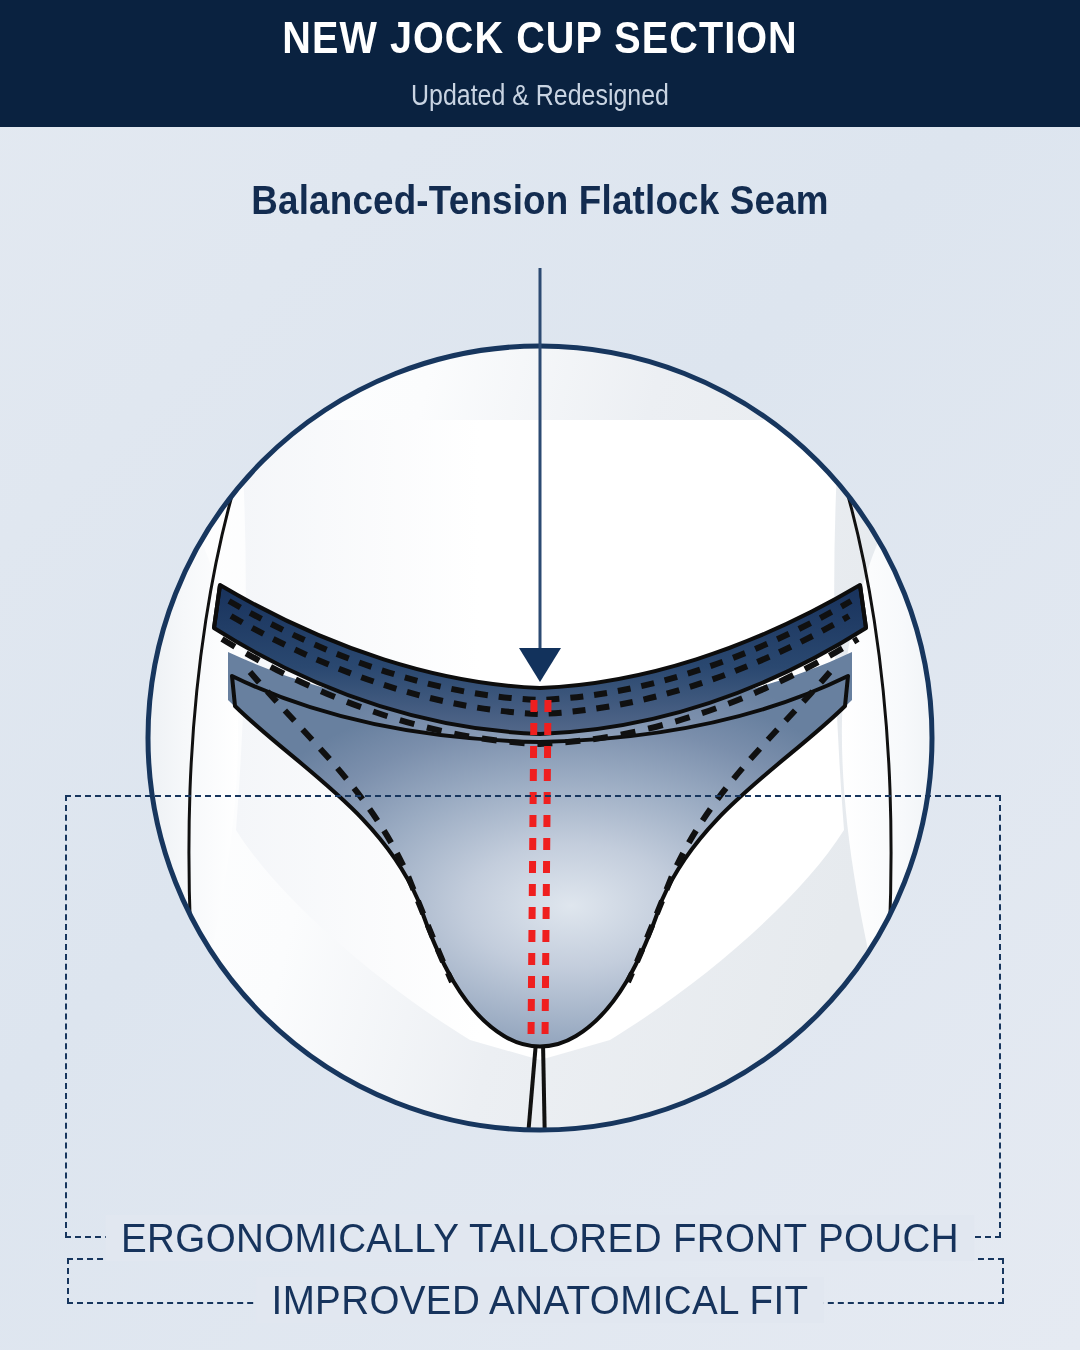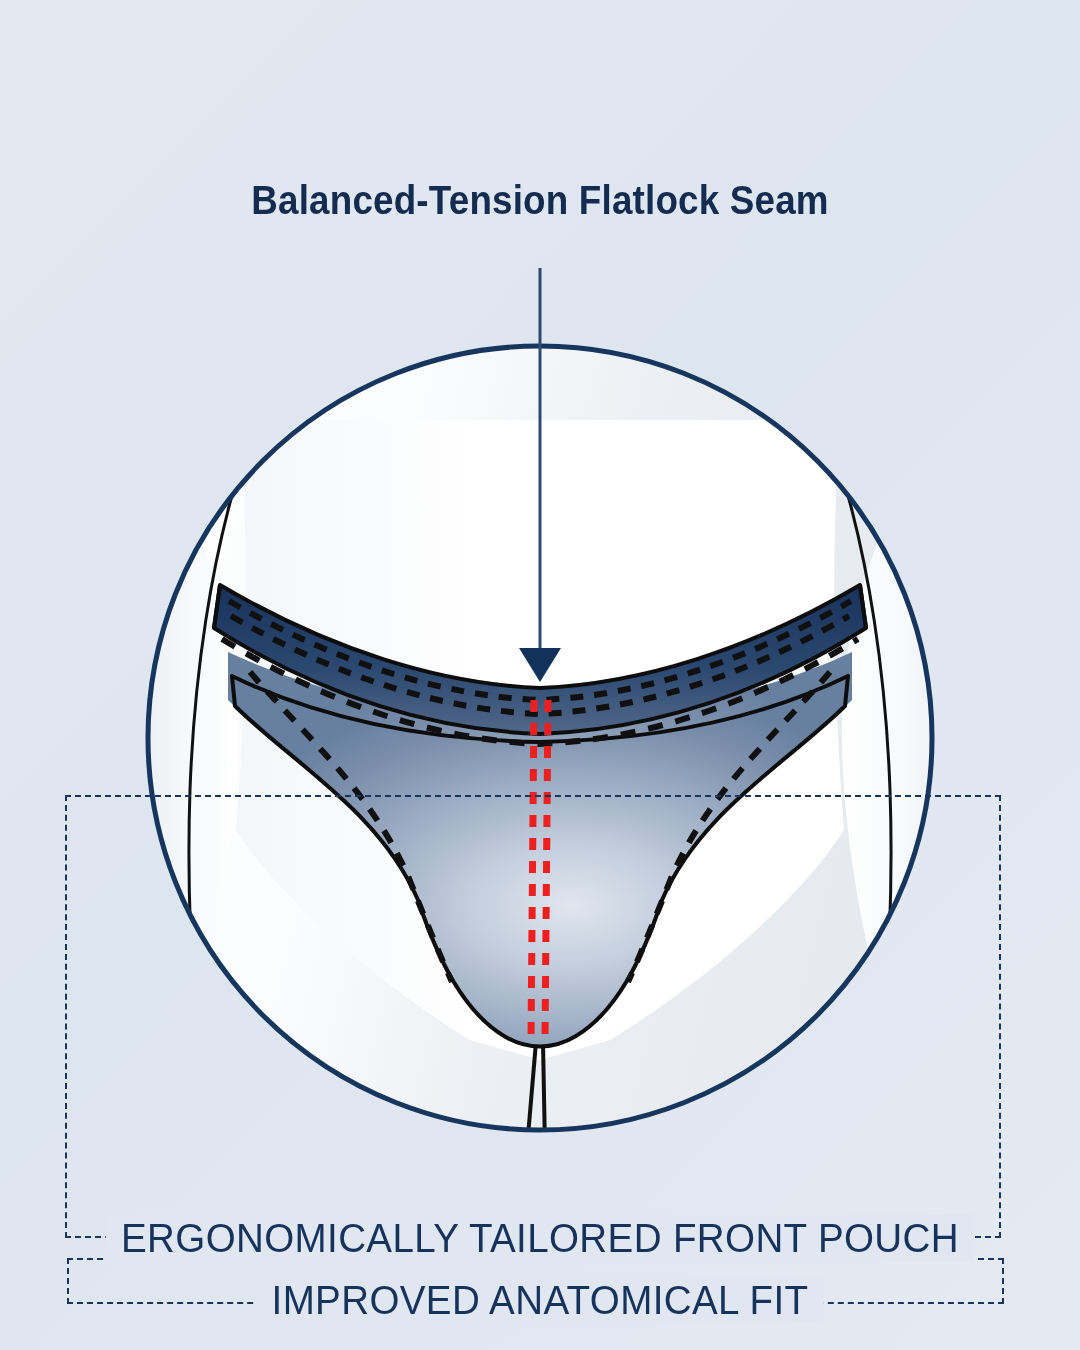--- a/index.html
+++ b/index.html
@@ -284,20 +284,24 @@
     </g>
 
     <circle cx="540" cy="738" r="392" fill="none" stroke="#17365e" stroke-width="5"></circle>
 
     <g>
       <line x1="540" y1="268" x2="540" y2="655" stroke="#2c4a72" stroke-width="3"></line>
       <path d="M 519 648 L 561 648 L 540 682 Z" fill="#12325c"></path>
     </g>
   </svg>
 
+  <div id="header">
+    <div id="header-title">NEW JOCK CUP SECTION</div>
+    <div id="header-subtitle">Updated &amp; Redesigned</div>
+  </div>
 
   <div id="section-heading">Balanced-Tension Flatlock Seam</div>
 
   <div class="callout-box" id="callout-box-outer"></div>
   <div class="callout-box" id="callout-box-inner"></div>
 
   <div class="callout-label" id="callout-label-1"><span>ERGONOMICALLY TAILORED FRONT POUCH</span></div>
 
   <div class="callout-label" id="callout-label-2"><span>IMPROVED ANATOMICAL FIT</span></div>
 

